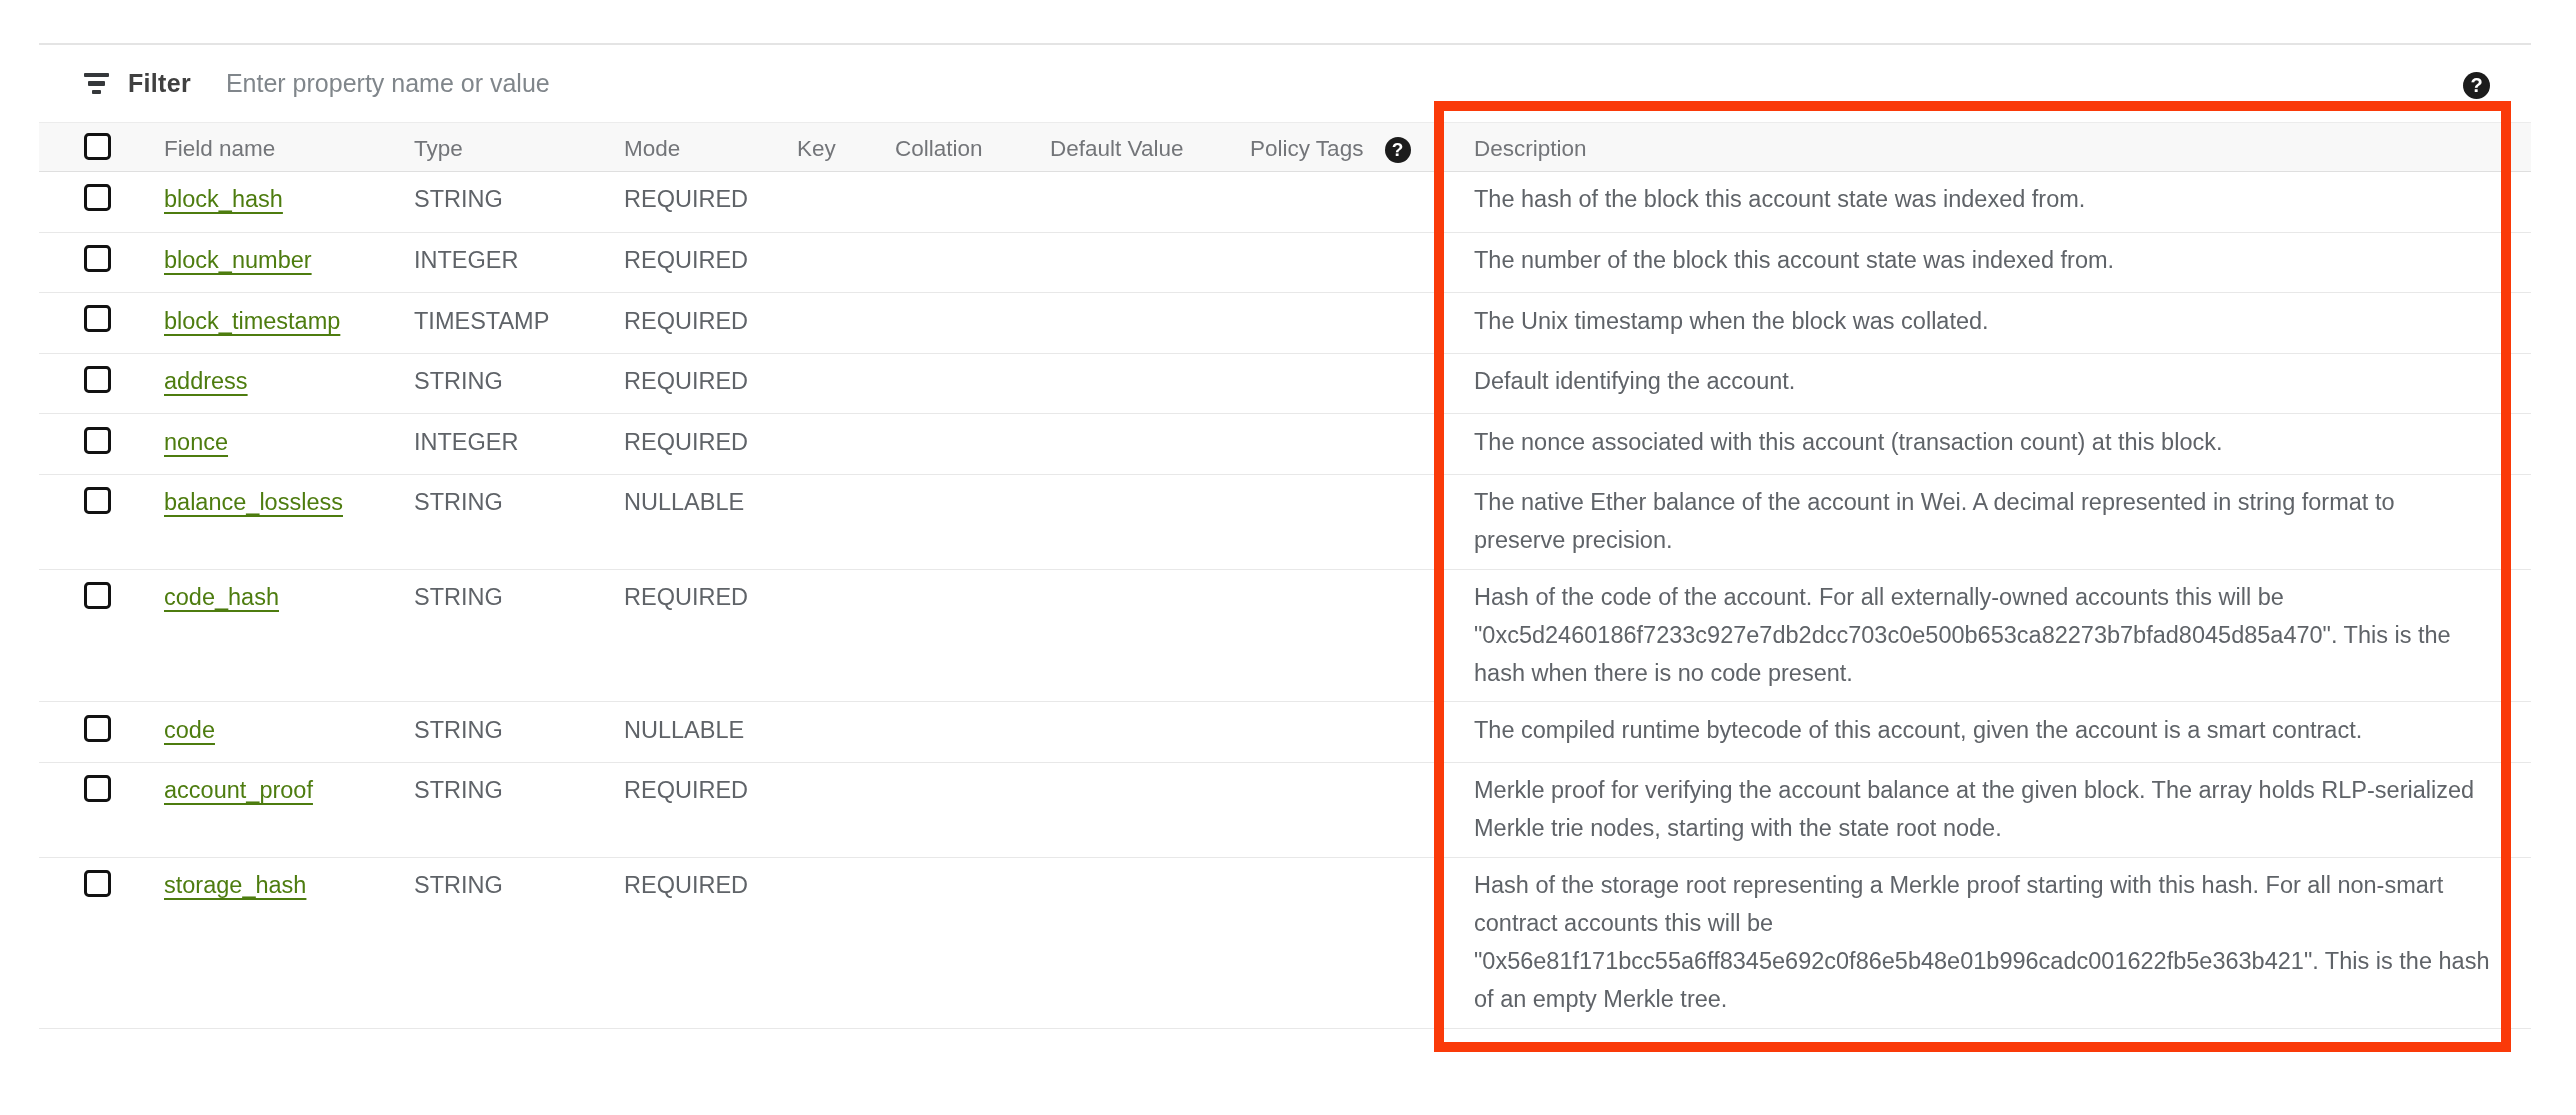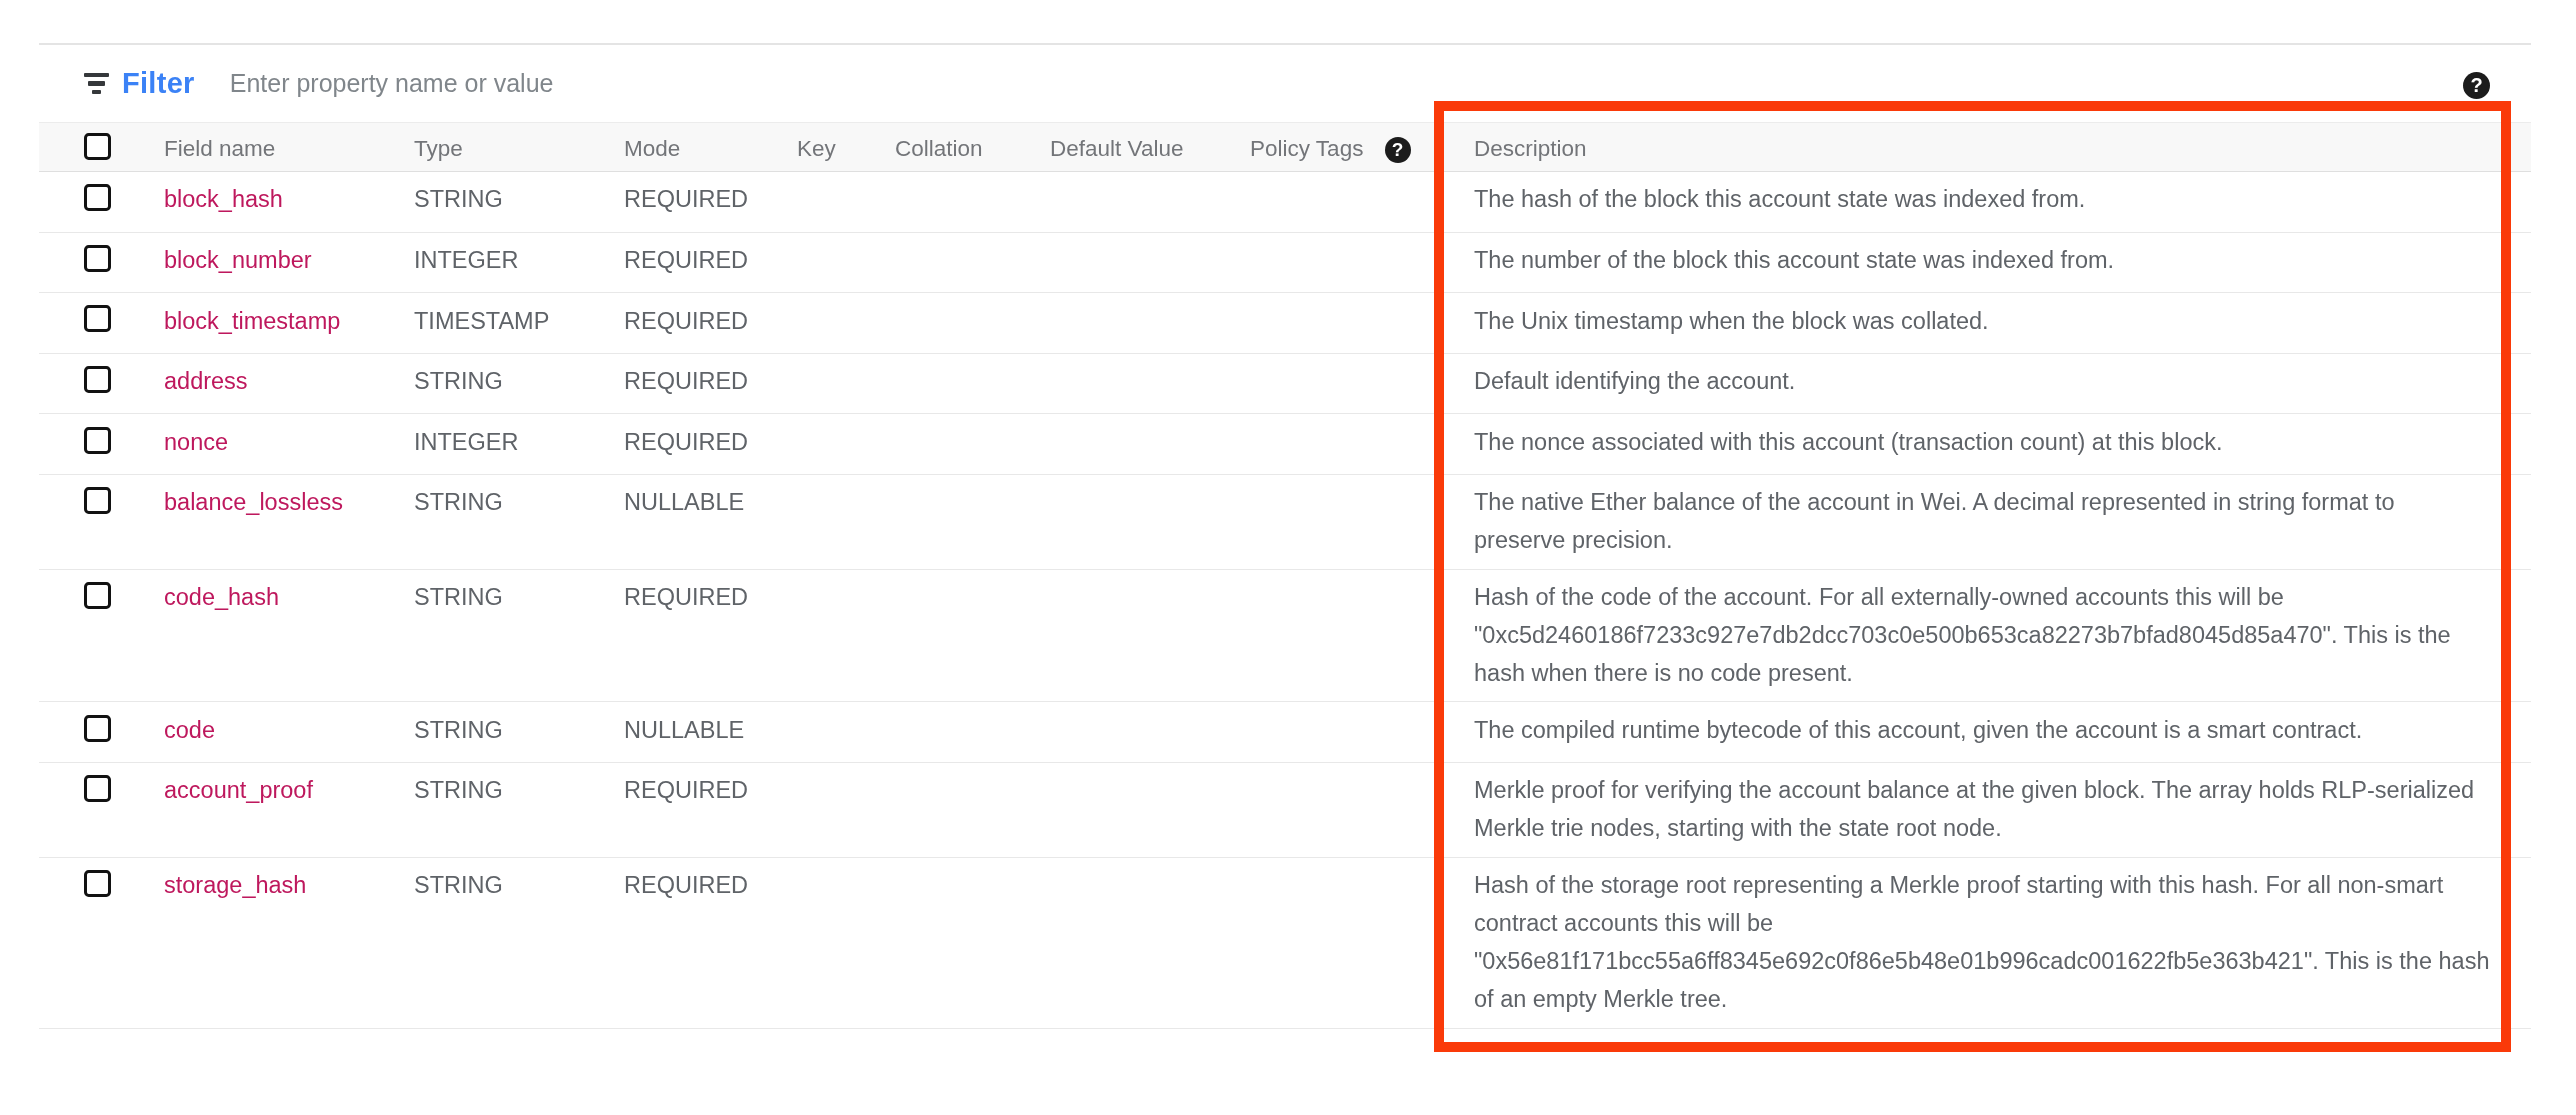--- a/index.html
+++ b/index.html
@@ -13,21 +13,21 @@
   
   .topline { position:absolute; top:43px; left:39px; width:2492px; height:1.9px; background:#e4e4e4; }
 
   
   .toolbar { position:absolute; top:45px; left:39px; width:2492px; height:77px; display:flex; align-items:center; }
   .filter-icon { display:inline-flex; flex-direction:column; margin-left:45px; width:25px; }
   .filter-icon i { display:block; height:4.7px; background:#35383b; border-radius:0.9px; margin-bottom:3.8px; }
   .filter-icon i:nth-child(1){ width:25px; }
   .filter-icon i:nth-child(2){ width:17px; margin-left:3.8px; }
   .filter-icon i:nth-child(3){ width:8.4px;  margin-left:8.4px; margin-bottom:0; }
-  .filter-label { margin-left:13px; font-size:29px; font-weight:700; color:#3b82f6; letter-spacing:0.3px; }
+  .filter-label { margin-left:19px; font-size:25px; font-weight:700; color:#404040; letter-spacing:0.3px; }
   .filter-input {
     flex:1; margin-left:35px; border:none; outline:none; background:transparent;
     font-family:"Liberation Sans", sans-serif; font-size:25px; color:#202124; height:56px;
   }
   .filter-input::placeholder { color:#80868b; }
 
   .help-circle {
     display:inline-flex; align-items:center; justify-content:center;
     width:27px; height:27px; border-radius:50%; background:#1c1c1c; color:#fff;
     font-size:20px; font-weight:700; cursor:pointer; user-select:none; flex:none;
@@ -66,21 +66,21 @@
     vertical-align:top; font-size:23.5px; line-height:38px; color:#5f6368;
     border-bottom:1.9px solid #e8e8e8; padding:8.4px 38px 9.4px 0;
     overflow:hidden;
   }
   td.cell-check, th.th-check { padding-right:0; }
   .checkbox {
     display:inline-block; width:27px; height:27px; margin-left:45px; margin-top:3.8px;
     border:3.8px solid #121212; border-radius:4.7px; background:#fff; cursor:pointer;
   }
   thead .checkbox { margin-top:0; }
-  .field-link { color:#be185d; text-underline-offset:4.7px; cursor:pointer; }
+  .field-link { color:#4d7c0f; text-decoration:underline; text-underline-offset:4.7px; cursor:pointer; }
   td.cell-desc { padding-right:41px; }
 
   
   .red-box {
     position:absolute; left:1434px; top:101px; width:1077px; height:951px;
     border:10.3px solid #fa3a09; pointer-events:none;
   }
 </style>
 </head>
 <body>

